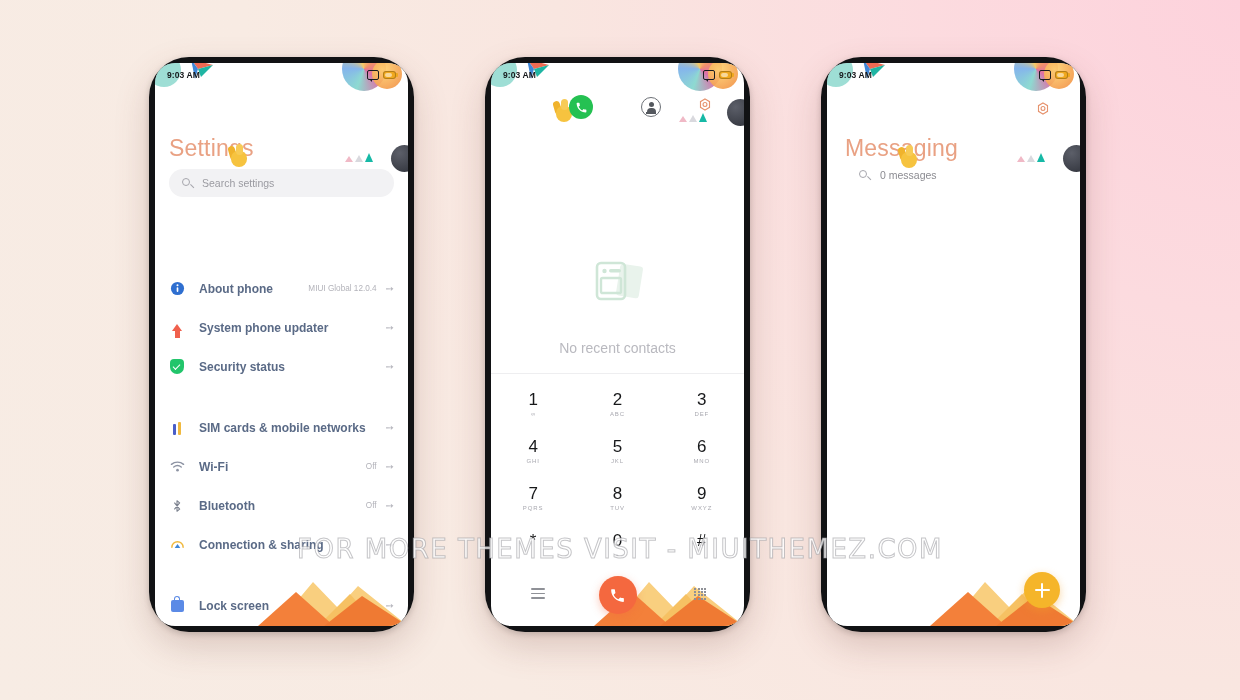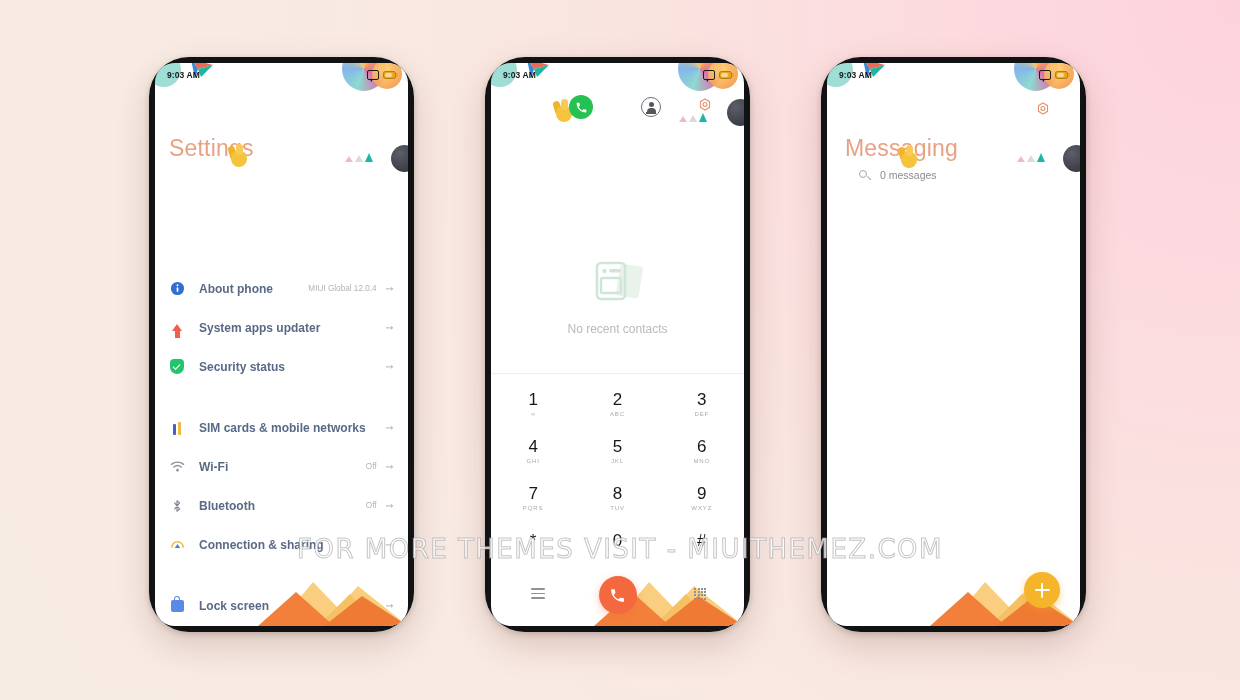--- a/index.html
+++ b/index.html
@@ -122,21 +122,21 @@
   .person-btn .base{position:absolute;bottom:2.5px;width:10px;height:1.3px;background:#54585e;}
   .gear-out{position:absolute;right:30px;top:4px;width:18px;height:18px;}
 
   .contacts-pill{
     position:absolute;left:20px;right:20px;top:72px;height:28px;background:#f1f1f3;border-radius:16px;
     display:flex;align-items:center;gap:10px;padding:0 13px;box-sizing:border-box;
   }
   .contacts-pill .ph{font-size:10.5px;color:#828288;}
 
   .empty-block{position:absolute;left:0;right:0;text-align:center;}
-  .empty-block .cap{font-size:12px;color:#b9b9bf;margin-top:7px;}
+  .empty-block .cap{font-size:14px;color:#b9b9bf;margin-top:25px;}
 
   .dial-sep{position:absolute;left:0;right:0;height:1px;background:#eeeef0;}
   .keypad{position:absolute;left:0;right:0;display:grid;grid-template-columns:repeat(3,1fr);}
   .key{height:47px;display:flex;flex-direction:column;align-items:center;justify-content:center;}
   .key .num{font-size:17px;color:#17181a;line-height:1;font-weight:400;}
   .key .sub{font-size:6px;color:#a9a9b0;letter-spacing:.9px;margin-top:3px;height:7px;}
   .key .sub.vm{letter-spacing:0;}
   .key.sym .num{font-size:17px;}
 
   .dial-bar{position:absolute;left:0;right:0;bottom:0;height:56px;display:flex;align-items:center;}
@@ -201,41 +201,48 @@
           <div class="tri teal"></div>
       </div>
 
       <div class="app-title" style="left:14px;top:72px;">Settings</div>
       <div class="hand" style="left:74px;top:81px;">
         <div class="thumb"></div>
           <div class="palm"></div>
           <div class="tip"></div>
       </div>
 
+      <div class="search-pill" style="top:106px;">
+        <span class="mag">
+            <i></i>
+            <b></b>
+          </span>
+        <span class="ph">Search settings</span>
+      </div>
 
       <div class="slist">
 
         <div class="srow">
           <span class="ic">
             <svg viewBox="0 0 16 16" width="15" height="15">
                 <circle cx="8" cy="8" r="7" fill="#2f6fd0"></circle>
                 <circle cx="8" cy="4.6" r="1.1" fill="#fff"></circle>
                 <rect x="7.1" y="6.6" width="1.8" height="5" rx=".9" fill="#fff"></rect>
               </svg>
           </span>
           <span class="lbl">About phone</span>
           <span class="val">MIUI Global 12.0.4</span>
           <span class="chev">➙</span>
         </div>
 
         <div class="srow">
           <span class="ic">
               <span class="arrow-up"></span>
             </span>
-          <span class="lbl">System apps updater</span>
+          <span class="lbl">System phone updater</span>
           <span class="val"></span>
           <span class="chev">➙</span>
         </div>
 
         <div class="srow">
           <span class="ic">
               <span class="shield"></span>
             </span>
           <span class="lbl">Security status</span>
           <span class="val"></span>

